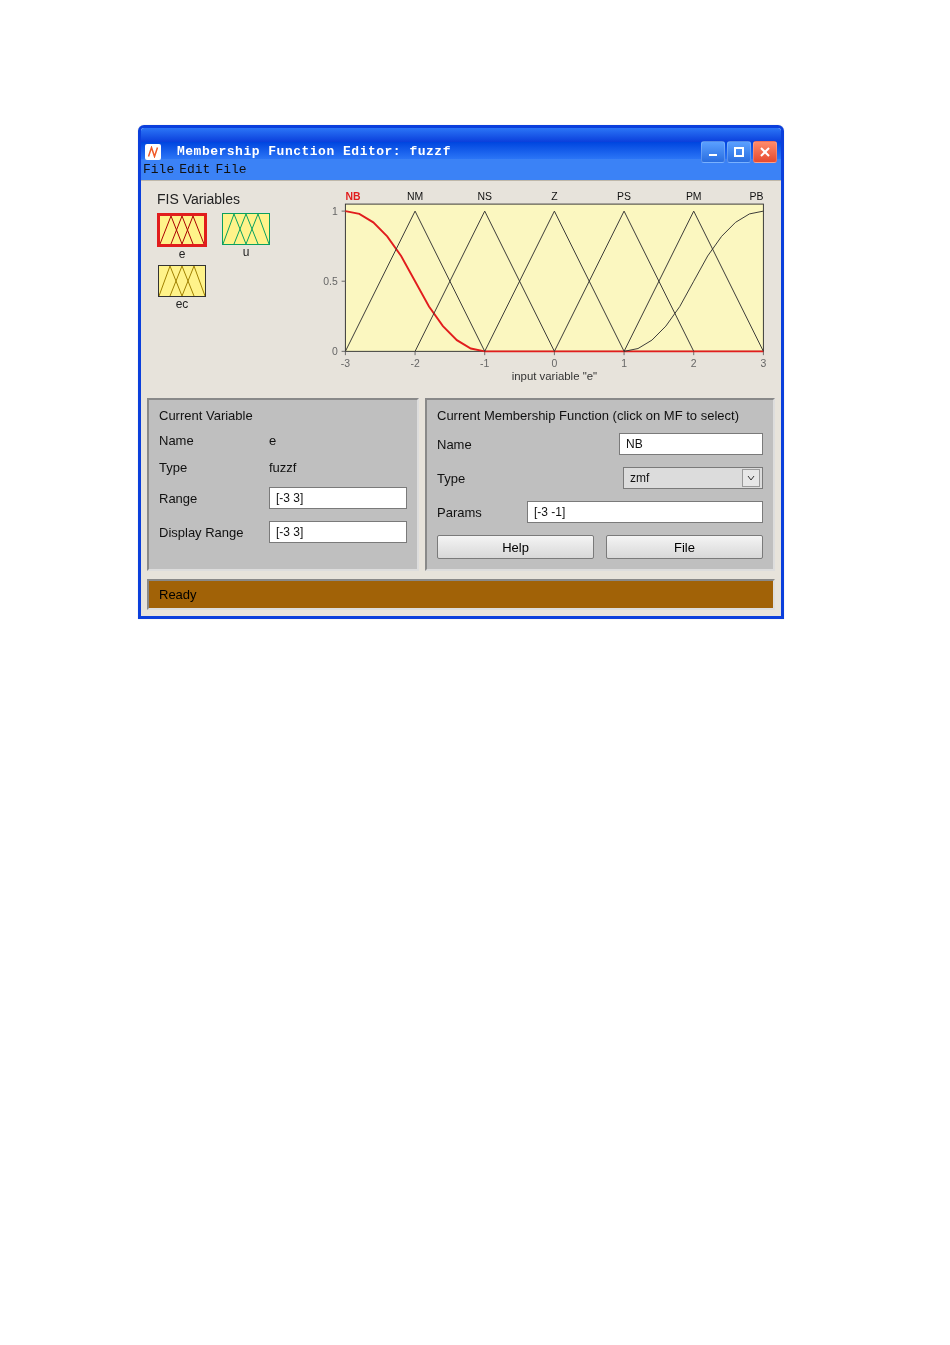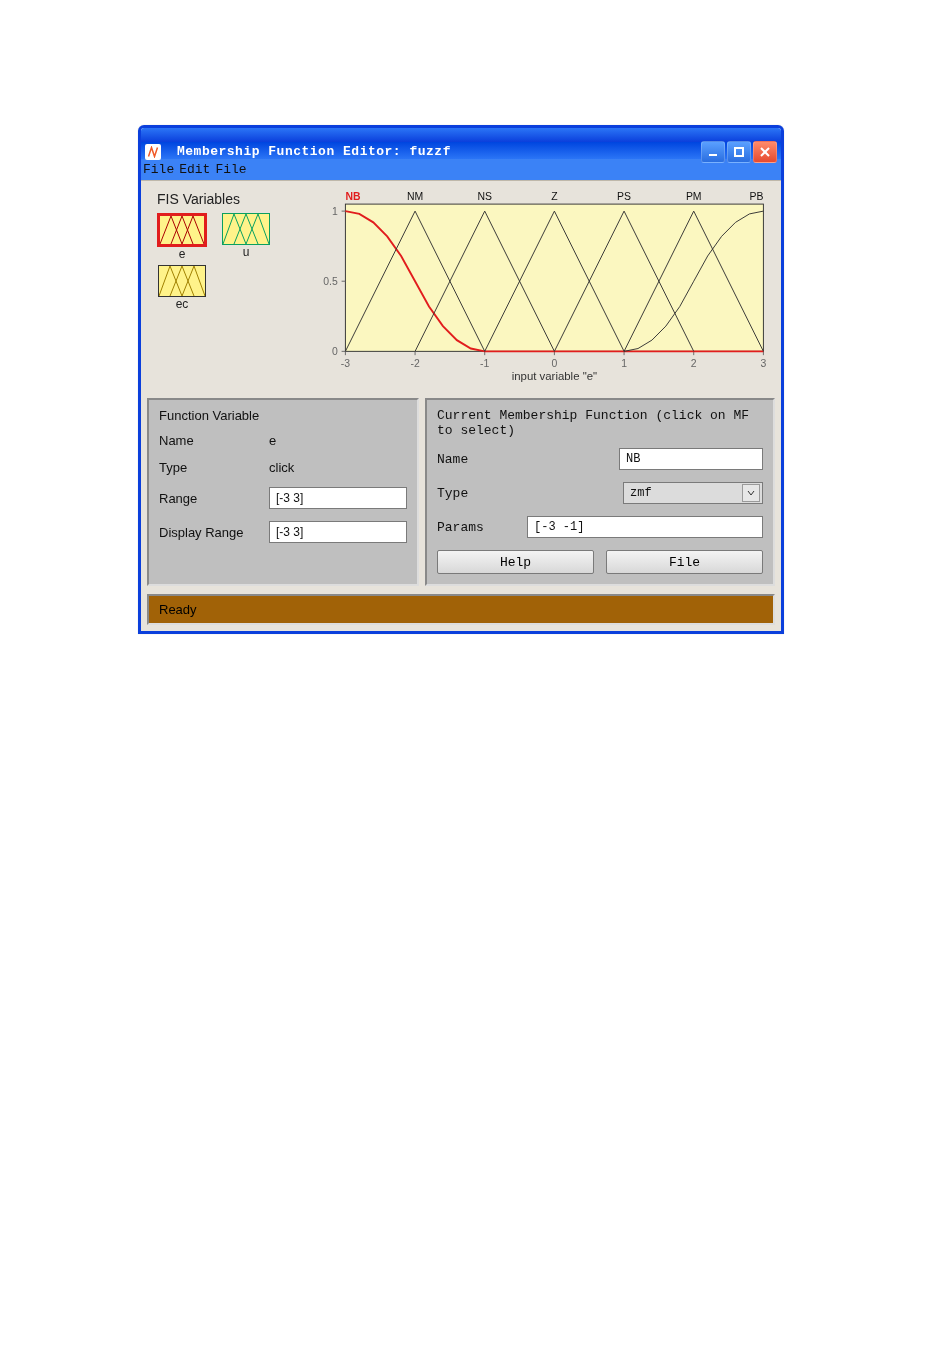--- a/index.html
+++ b/index.html
@@ -156,21 +156,21 @@
     display: flex;
     gap: 6px;
     margin-top: 6px;
   }
   .panel {
     background: #bfbfbf;
     border: 2px inset #ddd;
     padding: 8px 10px 10px 10px;
   }
   .panel-left { width: 248px; }
-  .panel-right { flex: 1; font-family: Liberation Mono, monospace; }
+  .panel-right { flex: 1; }
   .panel h4 {
     margin: 0 0 10px 0;
     font-weight: normal;
     font-size: 13px;
     color: #111;
   }
   .row {
     display: flex;
     align-items: center;
     font-size: 13px;
@@ -346,28 +346,28 @@
                 <text x="398.6666666666667" y="14" font-size="11" fill="#111" font-weight="normal" text-anchor="middle">PM</text>
                 <text x="472" y="14" font-size="11" fill="#111" font-weight="normal" text-anchor="end">PB</text>
                 <text x="252" y="203" font-size="12" fill="#333" text-anchor="middle">input variable "e"</text>
               </svg>
           </div>
         </div>
       </div>
 
       <div class="lower">
         <div class="panel panel-left">
-          <h4>Function Variable</h4>
+          <h4>Current Variable</h4>
           <div class="row">
             <div class="lbl">Name</div>
             <div class="ro-val">e</div>
           </div>
           <div class="row">
             <div class="lbl">Type</div>
-            <div class="ro-val">click</div>
+            <div class="ro-val">fuzzf</div>
           </div>
           <div class="row">
             <div class="lbl">Range</div>
             <div class="textbox">
                 <span>[-3 3]</span>
               </div>
           </div>
           <div class="row" style="margin-bottom:0">
             <div class="lbl">Display Range</div>
             <div class="textbox">

